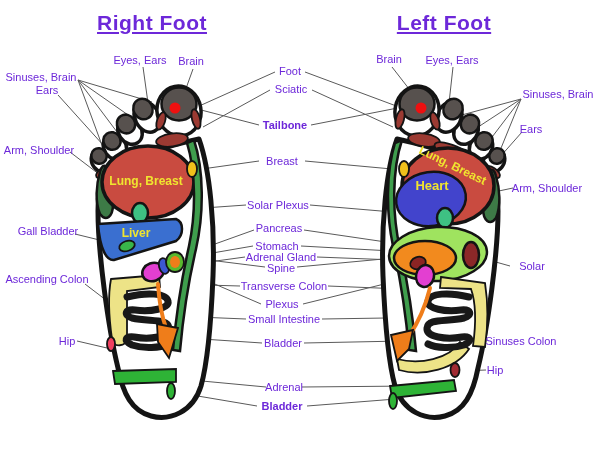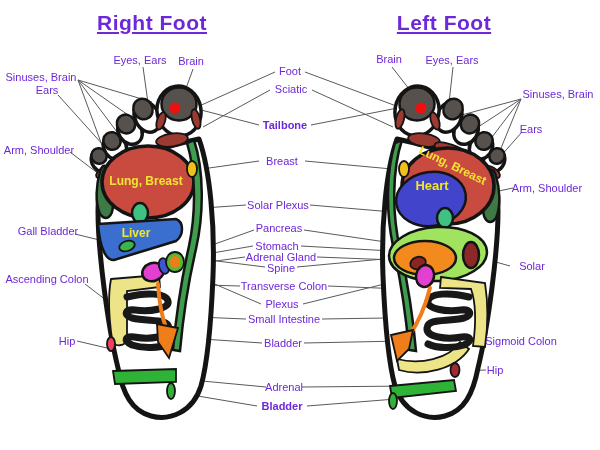--- a/index.html
+++ b/index.html
@@ -190,14 +190,14 @@
 <div class="lbl" style="left:283px;top:343px">Bladder</div>
 <div class="lbl" style="left:284px;top:387px">Adrenal</div>
 <div class="lbl b" style="left:282px;top:406px">Bladder</div>
 
 <div class="lbl" style="left:389px;top:59px">Brain</div>
 <div class="lbl" style="left:452px;top:60px">Eyes, Ears</div>
 <div class="lbl" style="left:558px;top:94px">Sinuses, Brain</div>
 <div class="lbl" style="left:531px;top:129px">Ears</div>
 <div class="lbl" style="left:547px;top:188px">Arm, Shoulder</div>
 <div class="lbl" style="left:532px;top:266px">Solar</div>
-<div class="lbl" style="left:521px;top:341px">Sigmoid Colon</div>
+<div class="lbl" style="left:521px;top:341px">Sinuses Colon</div>
 <div class="lbl" style="left:495px;top:370px">Hip</div>
 
 </body></html>

